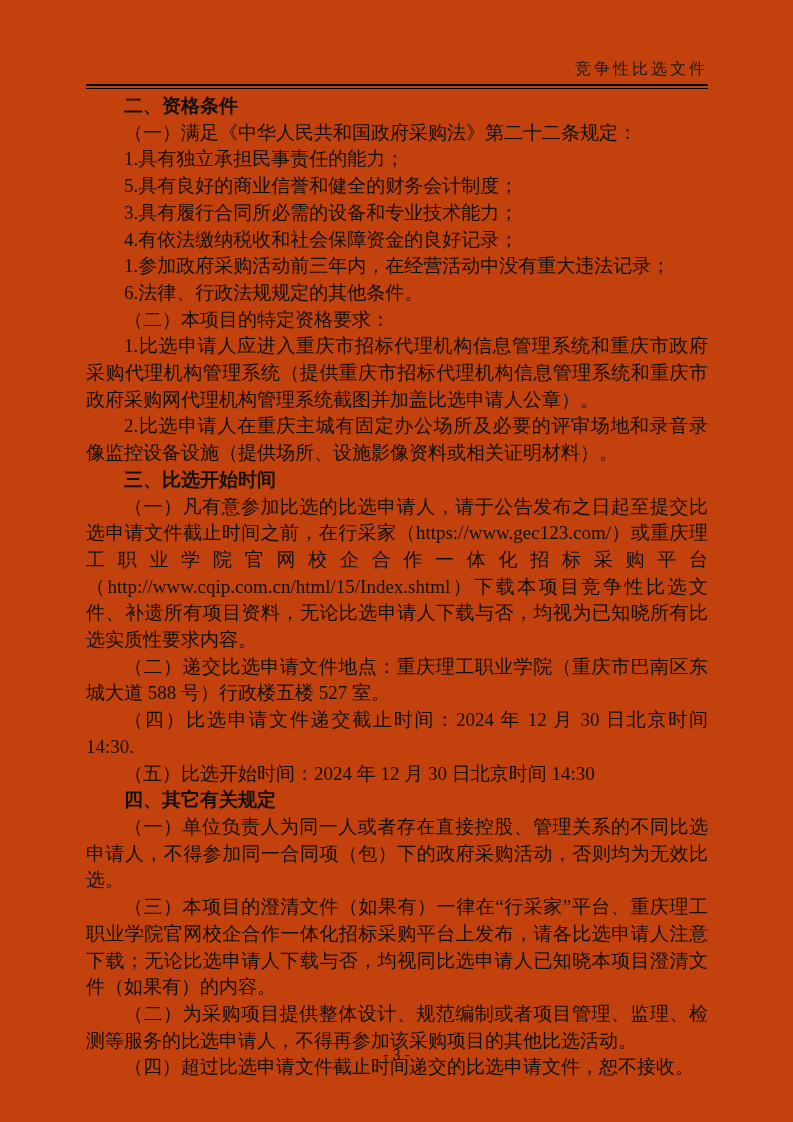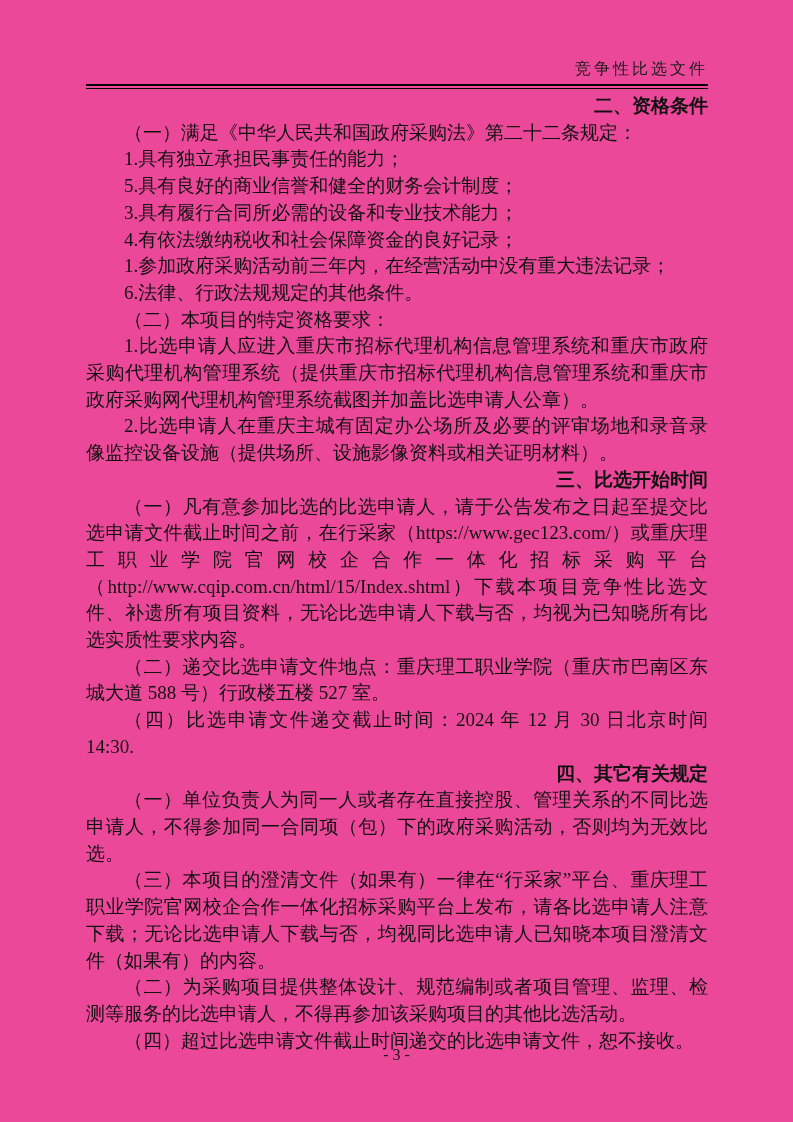--- a/index.html
+++ b/index.html
@@ -4,21 +4,21 @@
 <style>
   html, body {
     margin: 0;
     padding: 0;
     background: #ffffff;
   }
   .page {
     position: relative;
     width: 793px;
     height: 1122px;
-    background: #ec4899;
+    background: #c2410c;
     overflow: hidden;
     font-family: "Liberation Serif", "DejaVu Serif", serif;
     color: #111111;
   }
   .page-header {
     position: absolute;
     top: 59px;
     left: 86px;
     width: 622px;
     text-align: right;
@@ -53,21 +53,21 @@
     padding: 0;
     font-size: 19px;
     line-height: 26.7px;
     text-align: justify;
     text-indent: 38px;
     word-break: break-word;
   }
   .doc-body p.heading {
     font-family: "Liberation Sans", "DejaVu Sans", sans-serif;
     font-weight: bold;
-    text-align: right;
+    text-align: left;
   }
   .page-footer {
     position: absolute;
     top: 1046px;
     left: 0;
     width: 793px;
     text-align: center;
     font-size: 16px;
     color: #1a1a1a;
   }
@@ -91,20 +91,21 @@
       <p class="body">4.有依法缴纳税收和社会保障资金的良好记录；</p>
       <p class="body">1.参加政府采购活动前三年内，在经营活动中没有重大违法记录；</p>
       <p class="body">6.法律、行政法规规定的其他条件。</p>
       <p class="body">（二）本项目的特定资格要求：</p>
       <p class="body">1.比选申请人应进入重庆市招标代理机构信息管理系统和重庆市政府采购代理机构管理系统（提供重庆市招标代理机构信息管理系统和重庆市政府采购网代理机构管理系统截图并加盖比选申请人公章）。</p>
       <p class="body">2.比选申请人在重庆主城有固定办公场所及必要的评审场地和录音录像监控设备设施（提供场所、设施影像资料或相关证明材料）。</p>
       <p class="heading">三、比选开始时间</p>
       <p class="body">（一）凡有意参加比选的比选申请人，请于公告发布之日起至提交比选申请文件截止时间之前，在行采家（https://www.gec123.com/）或重庆理工职业学院官网校企合作一体化招标采购平台（http://www.cqip.com.cn/html/15/Index.shtml）下载本项目竞争性比选文件、补遗所有项目资料，无论比选申请人下载与否，均视为已知晓所有比选实质性要求内容。</p>
       <p class="body">（二）递交比选申请文件地点：重庆理工职业学院（重庆市巴南区东城大道 588 号）行政楼五楼 527 室。</p>
       <p class="body">（四）比选申请文件递交截止时间：2024 年 12 月 30 日北京时间 14:30.</p>
+      <p class="body">（五）比选开始时间：2024 年 12 月 30 日北京时间 14:30</p>
       <p class="heading">四、其它有关规定</p>
       <p class="body">（一）单位负责人为同一人或者存在直接控股、管理关系的不同比选申请人，不得参加同一合同项（包）下的政府采购活动，否则均为无效比选。</p>
       <p class="body">（三）本项目的澄清文件（如果有）一律在“行采家”平台、重庆理工职业学院官网校企合作一体化招标采购平台上发布，请各比选申请人注意下载；无论比选申请人下载与否，均视同比选申请人已知晓本项目澄清文件（如果有）的内容。</p>
       <p class="body">（二）为采购项目提供整体设计、规范编制或者项目管理、监理、检测等服务的比选申请人，不得再参加该采购项目的其他比选活动。</p>
       <p class="body">（四）超过比选申请文件截止时间递交的比选申请文件，恕不接收。</p>
     </div>
 
   <div class="page-footer">- 3 -</div>
 
 </div>

